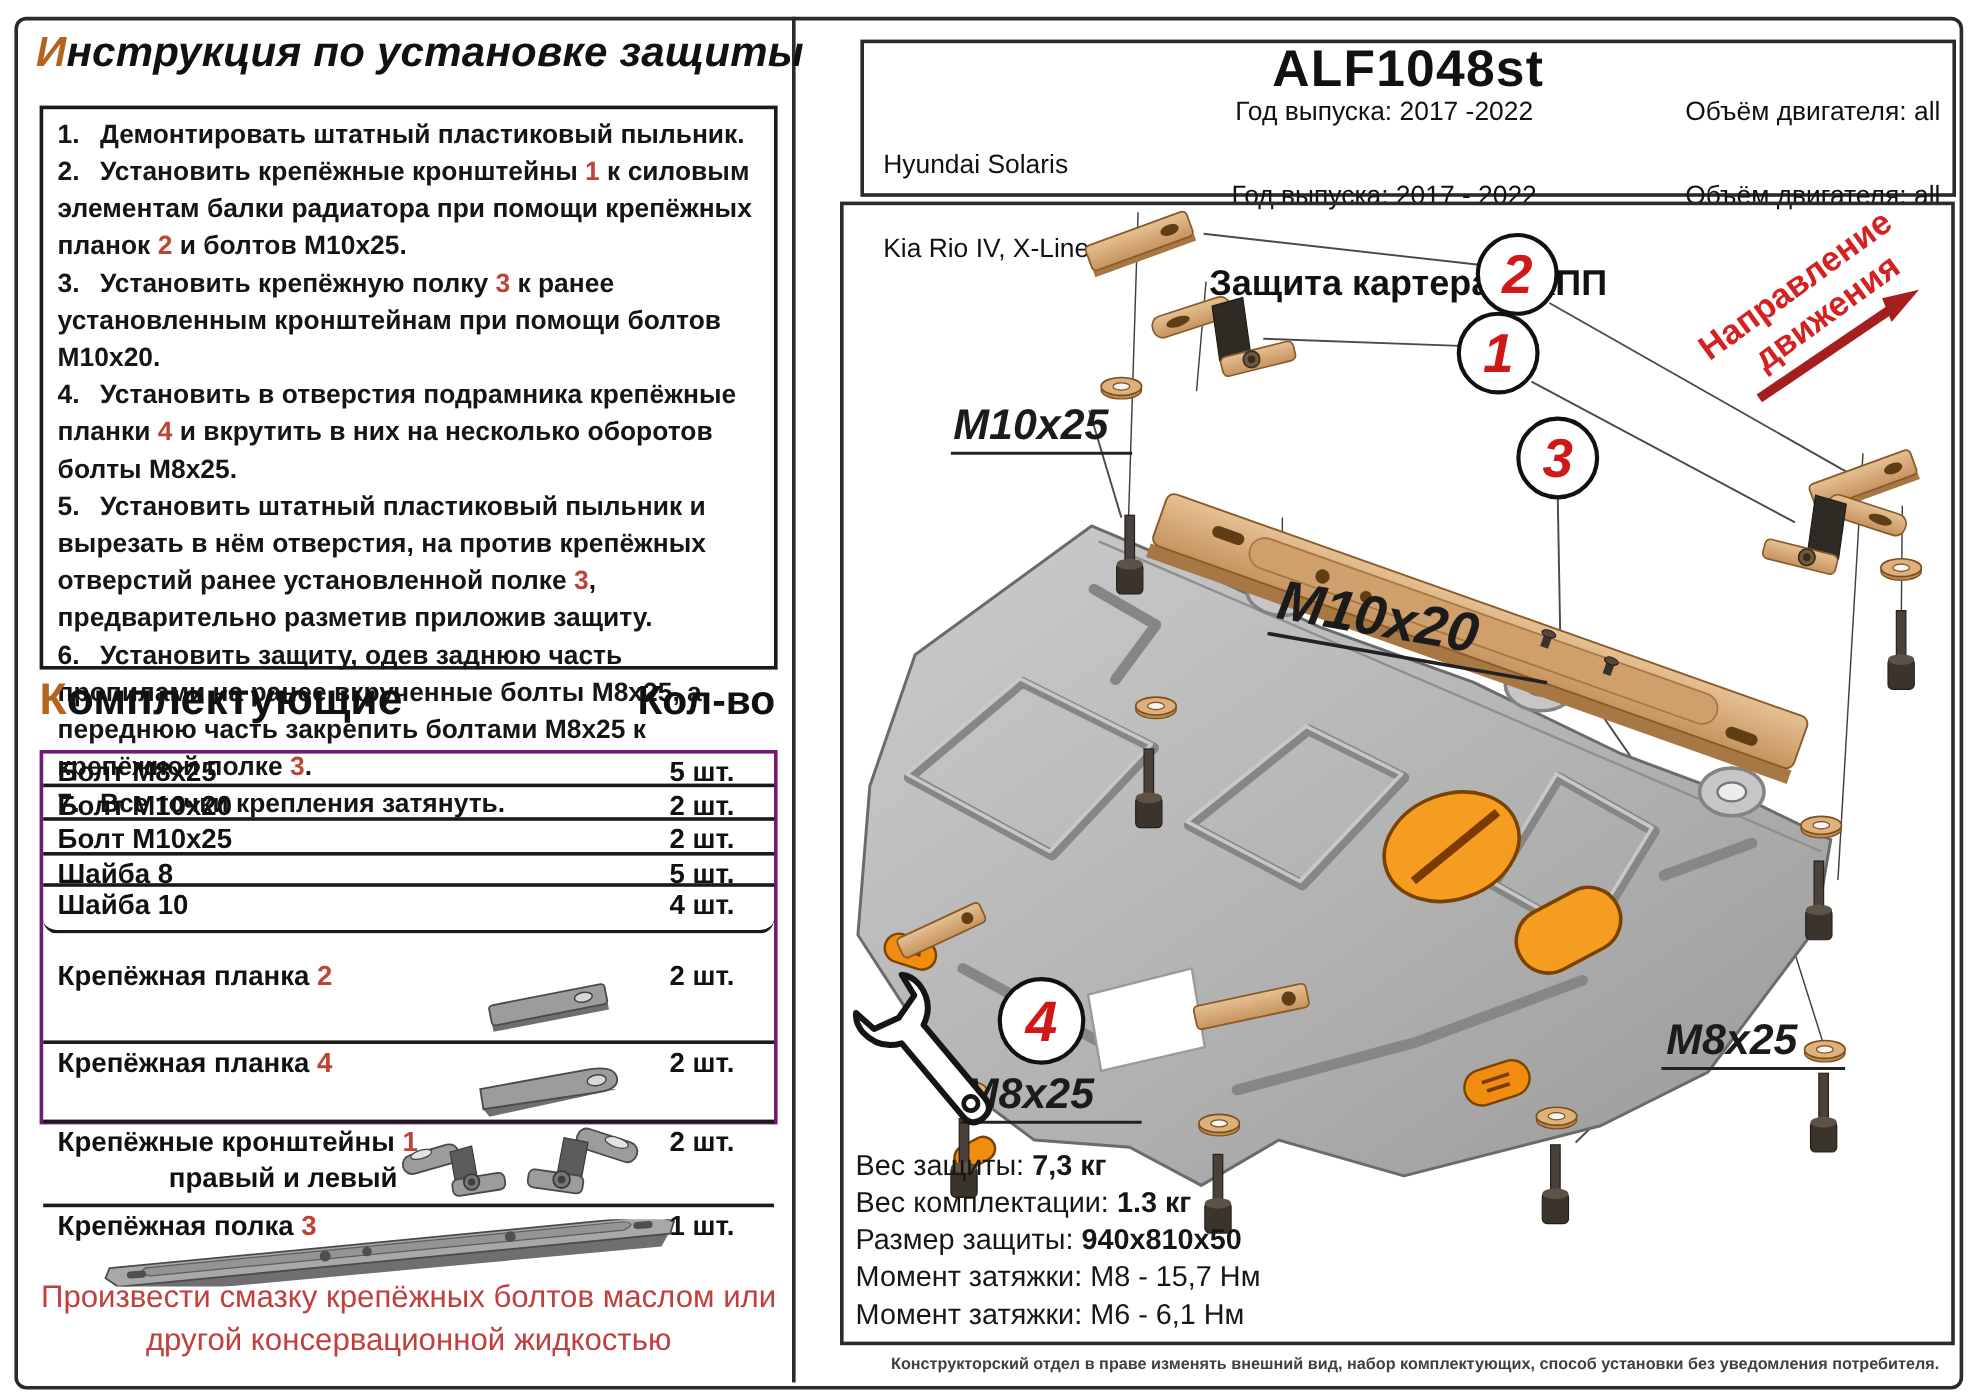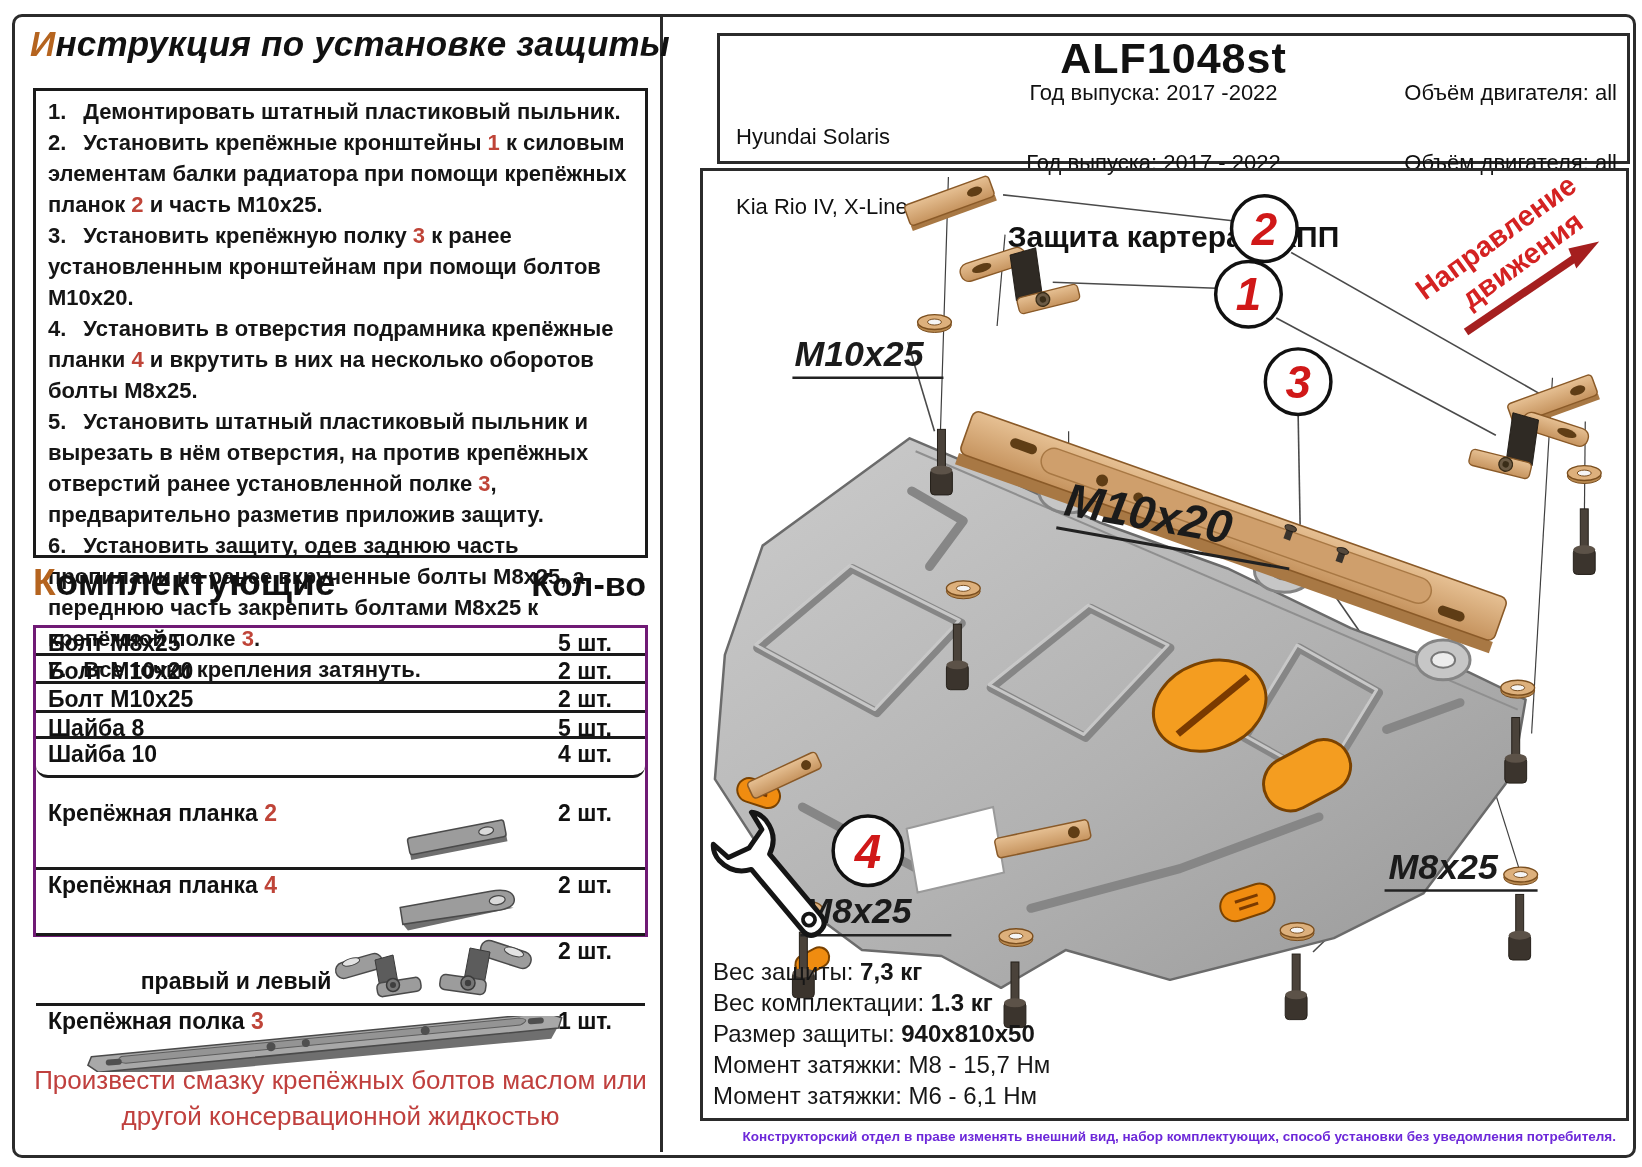--- a/index.html
+++ b/index.html
@@ -35,38 +35,38 @@
   .veh-name{padding-left:16px;text-align:left;margin-top:44px;}
   .veh-years{text-align:center;}
   .veh-engine{text-align:right;padding-right:10px;}
   .subtitle{text-align:center;font-size:30px;font-weight:800;line-height:33px;}
   .diagram-box{left:700px;top:168px;width:929px;height:953px;border:3px solid #2b2b2b;box-sizing:border-box;}
   .diagram-box svg{display:block;width:100%;height:100%;}
   .specs{position:absolute;left:713px;top:956px;width:620px;}
   .spec-row{font-size:24px;line-height:31px;font-weight:400;color:#161616;}
   .spec-value{font-weight:400;}
   .spec-value.bold{font-weight:800;}
-  .footer-note{left:700px;top:1129px;width:922px;text-align:right;padding-right:6px;font-size:13.5px;font-weight:700;color:#6d28d9;box-sizing:border-box;}
+  .footer-note{left:700px;top:1129px;width:922px;text-align:right;padding-right:6px;font-size:13.5px;font-weight:700;color:#404040;box-sizing:border-box;}
 
   
   .lbl{font-family:"Liberation Sans",sans-serif;font-style:italic;font-weight:700;fill:#1b1b1b;}
   .callout-num{font-family:"Liberation Sans",sans-serif;font-style:italic;font-weight:800;fill:#d01818;}
   .dir-text{font-family:"Liberation Sans",sans-serif;font-weight:700;fill:#d42222;}
 </style>
 </head>
 <body>
 
 <div class="abs outer-frame"></div>
 <div class="abs divider"></div>
 
 <div class="abs page-title"><span class="dropcap">И</span><span>нструкция по установке защиты</span></div>
 
 <div class="abs instr-box" id="instr-box">
     <div class="instr-item"><span class="inum">1.</span><span>Демонтировать штатный пластиковый пыльник.</span></div>
-    <div class="instr-item"><span class="inum">2.</span><span>Установить крепёжные кронштейны </span><span class="seg-red">1</span><span> к силовым элементам балки радиатора при помощи крепёжных планок </span><span class="seg-red">2</span><span> и часть М10х25.</span></div>
+    <div class="instr-item"><span class="inum">2.</span><span>Установить крепёжные кронштейны </span><span class="seg-red">1</span><span> к силовым элементам балки радиатора при помощи крепёжных планок </span><span class="seg-red">2</span><span> и болтов М10х25.</span></div>
     <div class="instr-item"><span class="inum">3.</span><span>Установить крепёжную полку </span><span class="seg-red">3</span><span> к ранее установленным кронштейнам при помощи болтов М10х20.</span></div>
     <div class="instr-item"><span class="inum">4.</span><span>Установить в отверстия подрамника крепёжные планки </span><span class="seg-red">4</span><span> и вкрутить в них на несколько оборотов болты М8х25.</span></div>
     <div class="instr-item"><span class="inum">5.</span><span>Установить штатный пластиковый пыльник и вырезать в нём отверстия, на против крепёжных отверстий ранее установленной полке </span><span class="seg-red">3</span><span>, предварительно разметив приложив защиту.</span></div>
     <div class="instr-item"><span class="inum">6.</span><span>Установить защиту, одев заднюю часть пропилами на ранее вкрученные болты М8х25, а переднюю часть закрепить болтами М8х25 к крепёжной полке </span><span class="seg-red">3</span><span>.</span></div>
     <div class="instr-item"><span class="inum">7.</span><span>Все точки крепления затянуть.</span></div>
   </div>
 
 <div class="abs comp-head">
   <div class="comp-title"><span class="dropcap">К</span><span>омплектующие</span></div>
   <div class="qty-head">Кол-во</div>
@@ -109,20 +109,21 @@
       <div class="row-img" style="left: 345px; top: 8px;"><svg width="160" height="55" viewBox="0 0 160 55">
           <g transform="rotate(-9 80 30)">
             <path d="M 20 37 L 118 34 L 132 38 L 24 44 Z" fill="#6f6f6f"></path>
             <path d="M 20 20 L 112 18 Q 134 18 134 29 Q 134 39 113 38 L 20 37 Z" fill="#9c9c9c" stroke="#4a4a4a" stroke-width="1.5"></path>
             <ellipse cx="117" cy="28" rx="8" ry="4.5" fill="#d9d9d9" stroke="#444" stroke-width="1.2"></ellipse>
           </g>
         </svg></div>
       <span class="row-qty">2 шт.</span>
     </div>
     <div class="comp-row" style="height: 70px;">
+      <span class="row-name">Крепёжные кронштейны <span class="seg-red">1</span></span>
       <div class="row-name2">правый и левый</div>
       <div class="row-img" style="left: 295px; top: 0px;"><svg width="215" height="70" viewBox="0 0 215 70">
           <g>
             <rect x="4" y="22" width="48" height="16" rx="8" transform="rotate(-16 28 30)" fill="#9c9c9c" stroke="#4a4a4a" stroke-width="1.5"></rect>
             <ellipse cx="20" cy="26" rx="9" ry="3.5" transform="rotate(-16 20 26)" fill="#e2e2e2" stroke="#444"></ellipse>
             <polygon points="44,24 62,19 67,47 49,52" fill="#5c5c5c" stroke="#3a3a3a"></polygon>
             <rect x="46" y="44" width="44" height="14" rx="5" transform="rotate(-9 68 51)" fill="#9c9c9c" stroke="#4a4a4a" stroke-width="1.5"></rect>
             <circle cx="62" cy="49" r="6.5" fill="#777" stroke="#3a3a3a" stroke-width="1.5"></circle>
             <circle cx="62" cy="49" r="3" fill="#3f3f3f"></circle>
           </g>

